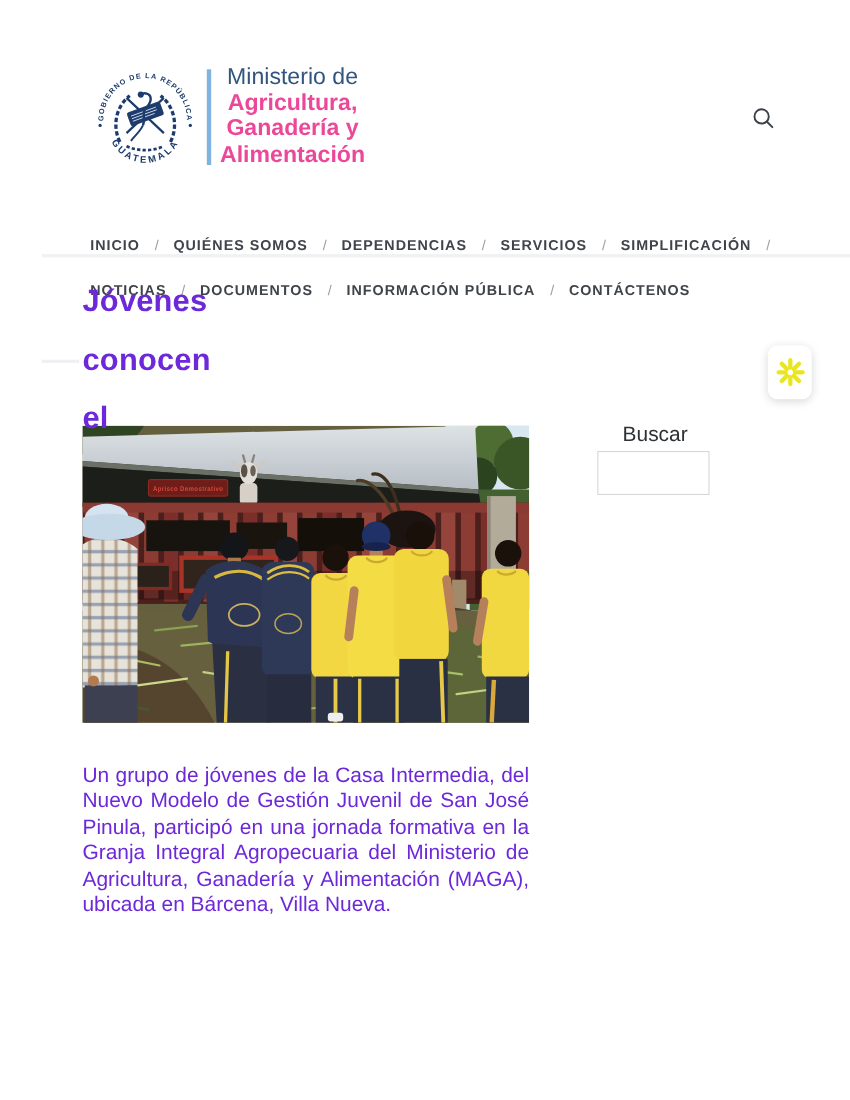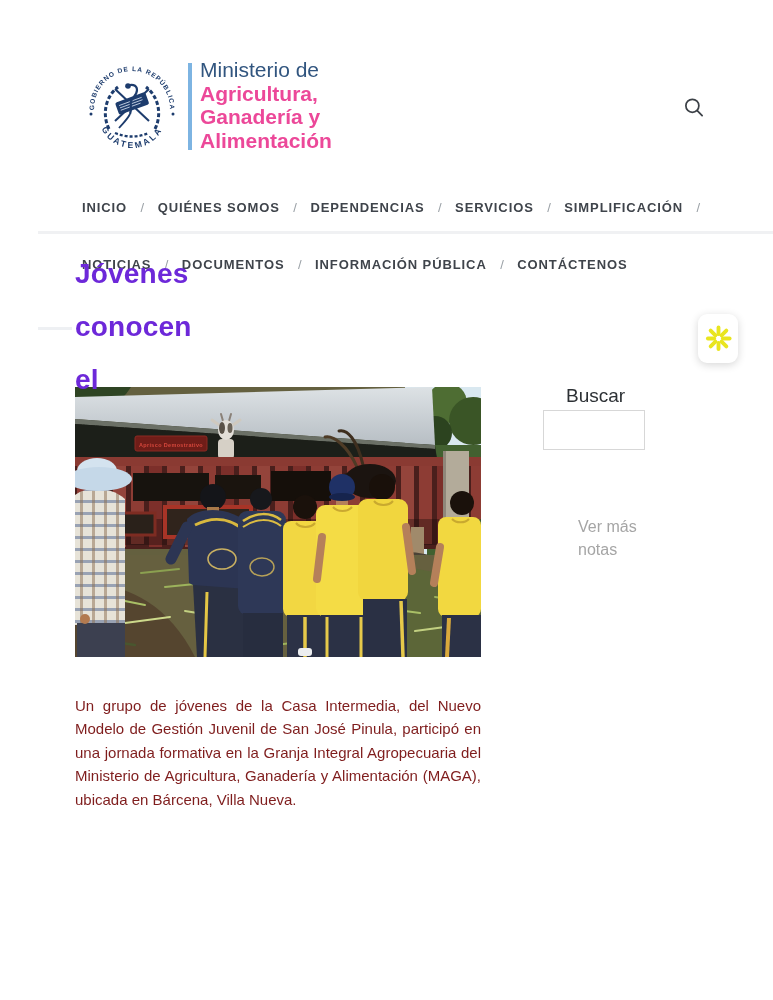--- a/index.html
+++ b/index.html
@@ -3,44 +3,44 @@
 <meta charset="utf-8">
 <style>
   html,body{margin:0;padding:0;background:#ffffff;}
   body{font-family:"Liberation Sans","DejaVu Sans",sans-serif;}
   .canvas{position:relative;width:773px;height:1000px;background:#fff;overflow:hidden;}
 
   
   .logo-link{position:absolute;left:84px;top:57px;width:250px;height:96px;display:block;cursor:pointer;}
   .seal{position:absolute;left:0;top:0;width:96px;height:96px;}
   .logo-bar{position:absolute;left:104px;top:6px;width:4px;height:87px;background:#7db4e2;}
-  .wordmark{position:absolute;left:116px;top:2px;line-height:21.7px;white-space:nowrap;}
+  .wordmark{position:absolute;left:116px;top:2px;line-height:21.7px;white-space:nowrap;text-align:center;}
   .wm-light{font-size:21px;font-weight:400;color:#31557f;}
   .wm-bold{font-size:21px;font-weight:700;color:#ec4899;}
 
   .search-btn{position:absolute;left:681px;top:95px;width:26px;height:26px;background:none;border:none;padding:0;cursor:pointer;}
 
   
   .nav-row{position:absolute;left:82px;white-space:nowrap;}
-  .nav-row1{top:198px;text-align:right;}
+  .nav-row1{top:214px;text-align:right;}
   .nav-row2{top:255px;}
   .nav-item{font-size:13px;font-weight:700;letter-spacing:.9px;color:#3f444b;cursor:pointer;}
   .nav-sep{font-size:13px;font-weight:400;color:#9aa0a6;margin:0 9px;}
 
   .header-divider{position:absolute;left:38px;top:231px;width:735px;height:3px;background:#f0f1f3;}
   .small-dash{position:absolute;left:38px;top:327px;width:34px;height:3px;background:#eef0f3;}
 
   
   .article-title{position:absolute;left:75px;width:150px;font-size:28px;font-weight:700;
     color:#6d28d9;line-height:53px;white-space:pre-line;z-index:5;letter-spacing:.2px;}
   .title-top{top:228px;}
   .title-bottom{top:652px;}
   .article-photo{position:absolute;left:75px;top:387px;width:406px;height:270px;z-index:4;display:block;}
-  .article-body{position:absolute;left:75px;top:694px;width:406px;font-size:15px;line-height:23.4px;
-    color:#7f1d1d;text-align:justify;z-index:3;margin:0;}
+  .article-body{position:absolute;left:75px;top:694px;width:406px;font-size:19px;line-height:23.4px;
+    color:#6d28d9;text-align:justify;z-index:3;margin:0;}
 
   
   .sidebar-search-label{position:absolute;left:566px;top:385px;font-size:19px;color:#2d3135;}
   .sidebar-search-input{position:absolute;left:543px;top:410px;width:102px;height:40px;
     border:1px solid #d7d7d7;background:#fff;box-sizing:border-box;font-size:15px;padding:4px 8px;color:#333;}
   .more-notes{position:absolute;left:578px;top:515px;width:68px;font-size:16px;line-height:23px;
     color:#a5a5a5;cursor:pointer;}
 
   
   .fab{position:absolute;left:698px;top:314px;width:40px;height:49px;background:#fff;border:none;
@@ -311,21 +311,20 @@
         <rect x="367" y="228" width="39" height="42" fill="#2b3145"></rect>
         <path d="M374,231 L372,270" stroke="#d9a93c" stroke-width="4"></path>
       </g>
     </g>
   </svg>
 
   <p class="article-body">Un grupo de jóvenes de la Casa Intermedia, del Nuevo Modelo de Gestión Juvenil de San José Pinula, participó en una jornada formativa en la Granja Integral Agropecuaria del Ministerio de Agricultura, Ganadería y Alimentación (MAGA), ubicada en Bárcena, Villa Nueva.</p>
 
   <div class="sidebar-search-label">Buscar</div>
   <input class="sidebar-search-input" type="text" value="" style="">
-  <a class="more-notes">Ver más notas</a>
 
   <button class="fab">
     <svg viewBox="-14 -14 28 28" width="27" height="27">
       <g stroke="#e9e51f" stroke-width="4" stroke-linecap="round">
         <path d="M0,-4.5 L0,-11.5"></path>
         <path d="M0,-4.5 L0,-11.5" transform="rotate(45)"></path>
         <path d="M0,-4.5 L0,-11.5" transform="rotate(90)"></path>
         <path d="M0,-4.5 L0,-11.5" transform="rotate(135)"></path>
         <path d="M0,-4.5 L0,-11" transform="rotate(180)"></path>
         <path d="M0,-4.5 L0,-11.5" transform="rotate(225)"></path>

